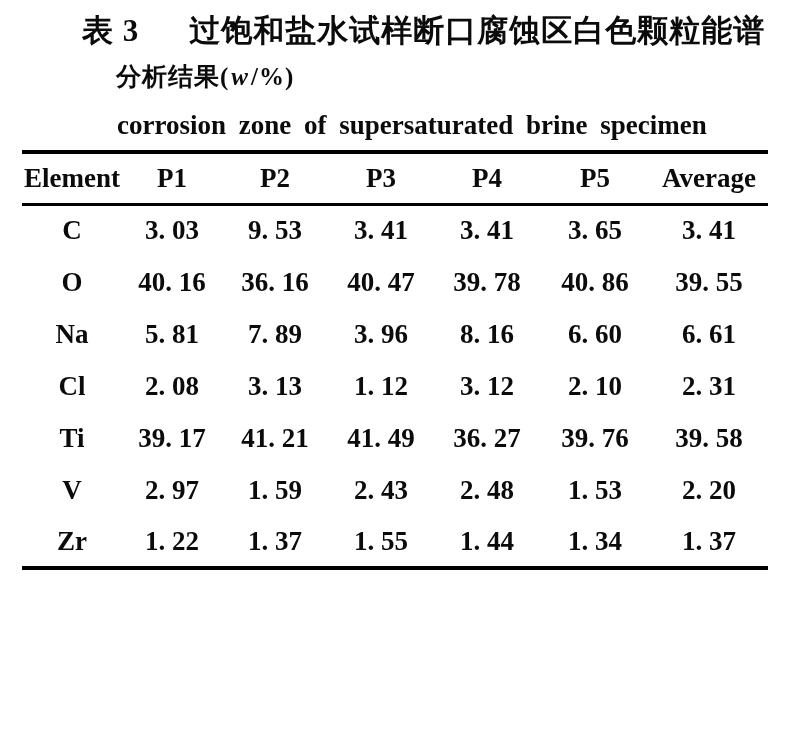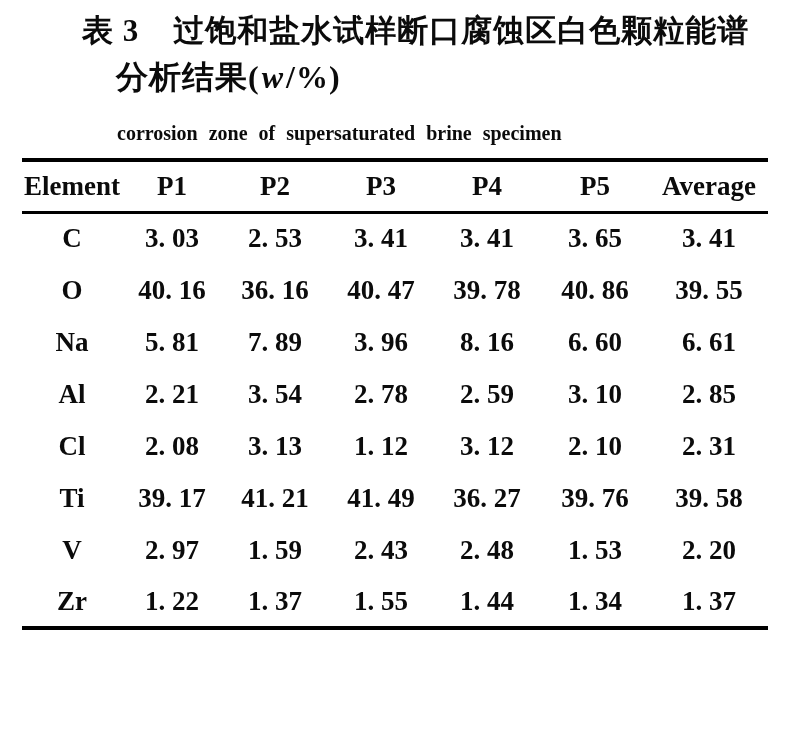--- a/index.html
+++ b/index.html
@@ -14,36 +14,36 @@
     font-weight: bold;
     color: #0b0b0b;
     box-sizing: border-box;
   }
   .cap { white-space: nowrap; }
   .zh1 {
     margin: 9px 0 0 82px;
     font-size: 31px; line-height: 44px;
     letter-spacing: 1px;
   }
-  .zh1 .cap-text { margin-left: 34px; }
+  .zh1 .cap-text { margin-left: 50px; }
   .zh2 {
     margin: 2px 12px 0 116px;
-    font-size: 32px; line-height: 44px;
+    font-size: 25px; line-height: 44px;
     letter-spacing: 1px;
   }
   .zh2 .var { font-style: italic; padding: 0 2px; }
   .en1 {
     margin: 8px 0 0 50px;
     font-size: 27px; line-height: 40px;
     word-spacing: 6px;
   }
   .en1 .cap-text { margin-left: 26px; }
   .en2 {
-    margin: 14px 0 0 117px;
-    font-size: 20px; line-height: 40px;
+    margin: 6px 0 0 117px;
+    font-size: 27px; line-height: 40px;
     word-spacing: 6px;
   }
   table.eds {
     margin: 5px 0 8px 22px;
     width: 746px;
     border-collapse: collapse;
     table-layout: fixed;
     border-top: 4px solid #000;
     border-bottom: 4px solid #000;
     font-size: 27px;
@@ -99,21 +99,21 @@
         <th>P3</th>
         <th>P4</th>
         <th>P5</th>
         <th>Average</th>
       </tr>
     </thead>
     <tbody>
       <tr>
         <td>C</td>
         <td>3. 03</td>
-        <td>2. 53</td>
+        <td>9. 53</td>
         <td>3. 41</td>
         <td>3. 41</td>
         <td>3. 65</td>
         <td>3. 41</td>
       </tr>
       <tr>
         <td>O</td>
         <td>40. 16</td>
         <td>36. 16</td>
         <td>40. 47</td>
@@ -122,29 +122,20 @@
         <td>39. 55</td>
       </tr>
       <tr>
         <td>Na</td>
         <td>5. 81</td>
         <td>7. 89</td>
         <td>3. 96</td>
         <td>8. 16</td>
         <td>6. 60</td>
         <td>6. 61</td>
-      </tr>
-      <tr>
-        <td>Al</td>
-        <td>2. 21</td>
-        <td>3. 54</td>
-        <td>2. 78</td>
-        <td>2. 59</td>
-        <td>3. 10</td>
-        <td>2. 85</td>
       </tr>
       <tr>
         <td>Cl</td>
         <td>2. 08</td>
         <td>3. 13</td>
         <td>1. 12</td>
         <td>3. 12</td>
         <td>2. 10</td>
         <td>2. 31</td>
       </tr>

